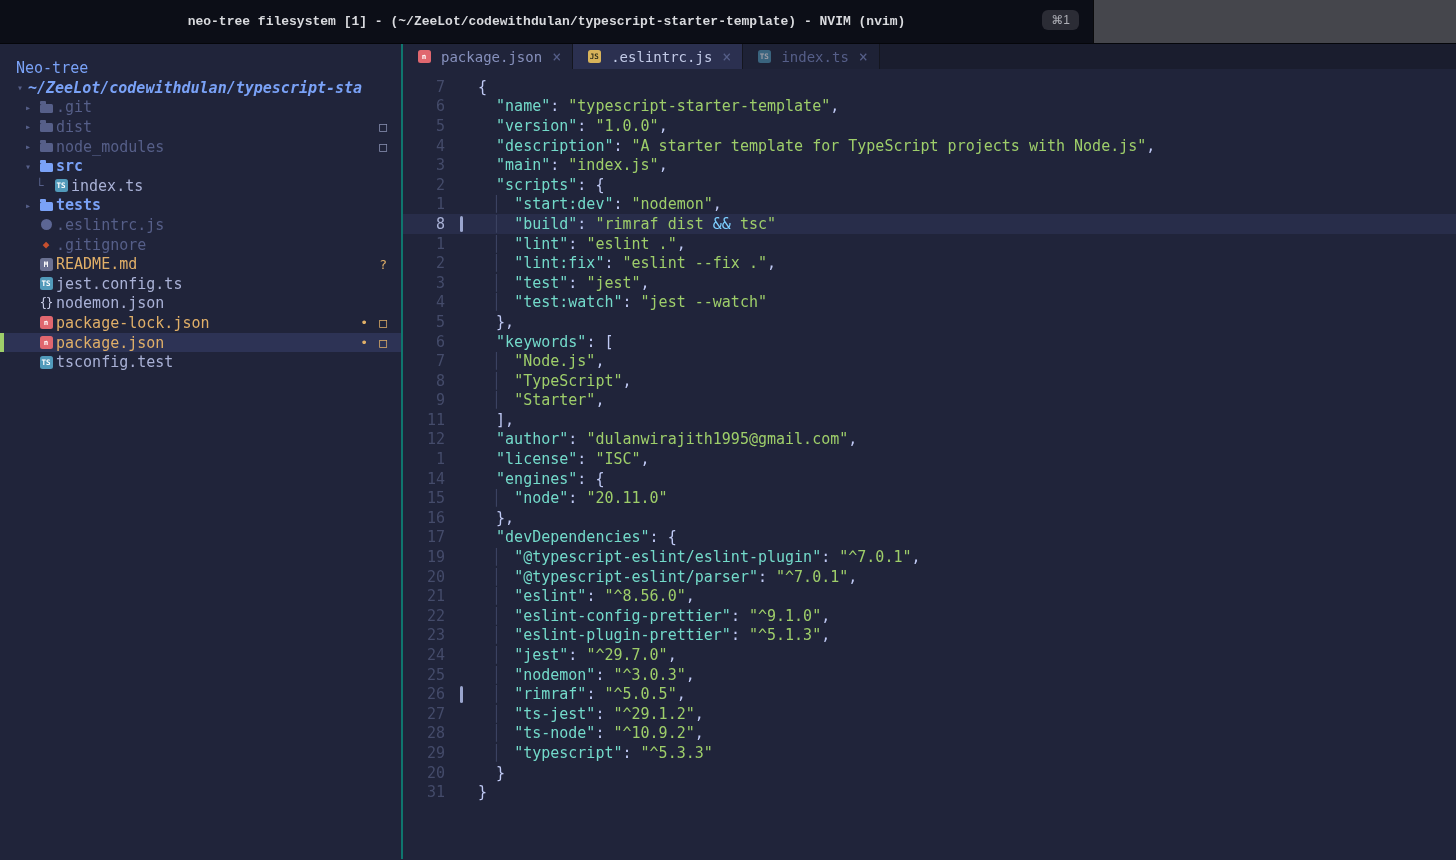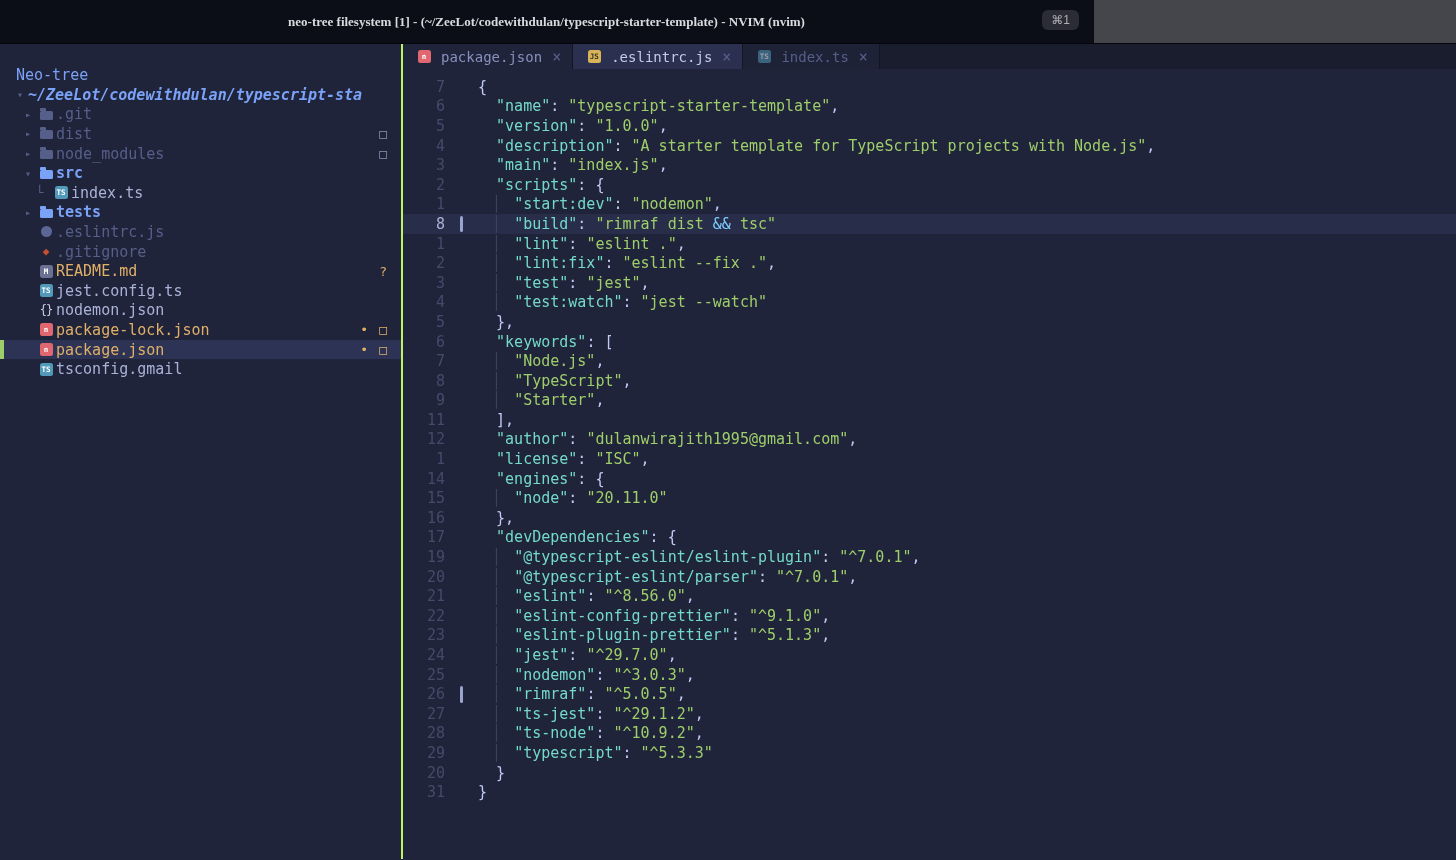--- a/index.html
+++ b/index.html
@@ -2,27 +2,27 @@
 <html><head>
 <meta charset="utf-8">
 <style>
   *{margin:0;padding:0;box-sizing:border-box}
   html,body{width:1456px;height:860px;overflow:hidden;background:#20243a}
   body{font-family:"DejaVu Sans Mono",monospace;position:relative}
 
   
   .titlebar{height:44px;background:#0c0e17;display:flex;align-items:stretch;border-bottom:1px solid #05060a}
   .title-zone{width:1093px;position:relative;display:flex;align-items:center;justify-content:center}
-  .title-text{font-family:Liberation Serif, serif;font-size:13px;font-weight:bold;color:#d9dade;white-space:nowrap}
+  .title-text{font-family:Liberation Mono, monospace;font-size:13px;font-weight:bold;color:#d9dade;white-space:nowrap}
   .cmd-badge{position:absolute;right:14px;top:10px;font-family:"Liberation Sans",sans-serif;font-size:12px;color:#aeafb6;background:#2b2c35;padding:3px 9px;border-radius:6px}
   .titlebar-rest{flex:1;background:#45464c;border-left:1px solid #0a0a0c}
 
   
   .app{display:flex;height:815px}
-  .sidebar{width:403px;background:#20243a;border-right:2px solid #bef264;padding-top:21px;overflow:hidden}
+  .sidebar{width:403px;background:#20243a;border-right:2px solid #0f766e;padding-top:14px;overflow:hidden}
   .neo-title{color:#7aa2f7;font-size:15px;height:20px;line-height:20px;padding-left:16px}
   .tree-row{height:19.6px;display:flex;align-items:center;font-size:15px;color:#a9b1d6;position:relative;white-space:nowrap;overflow:hidden;cursor:pointer}
   .tree-row.selected{background:#2d3355}
   .tree-row.selected::before{content:'';position:absolute;left:0;top:0;bottom:0;width:4px;background:#9ece6a}
   .chev{width:16px;flex:none;text-align:center;font-size:10px;color:#565f89}
   .guide{width:15px;flex:none;color:#565f89;font-size:13px}
   .lbl{margin-left:0}
   .st-root .lbl{color:#7aa2f7;font-weight:bold;font-style:italic}
   .st-dim .lbl{color:#565f89}
   .st-folder-open .lbl{color:#7aa2f7;font-weight:bold}
@@ -196,21 +196,21 @@
           <span class="badges">
             <span class="badge bc-orange">•</span>
             <span class="badge bc-orange">□</span>
           </span>
         </div>
         <div class="tree-row st-file" style="padding-left: 20px;">
           <span class="chev"></span>
           <span class="fic">
             <span class="ic-ts">TS</span>
           </span>
-          <span class="lbl">tsconfig.gmail</span>
+          <span class="lbl">tsconfig.test</span>
         </div>
       </div>
   </aside>
   <main class="editor">
     <div id="tabbar" class="tabbar">
         <div class="tab tab-active">
           <span class="fic">
             <span class="ic-npm">n</span>
           </span>
           <span class="tab-lbl">package.json</span>

